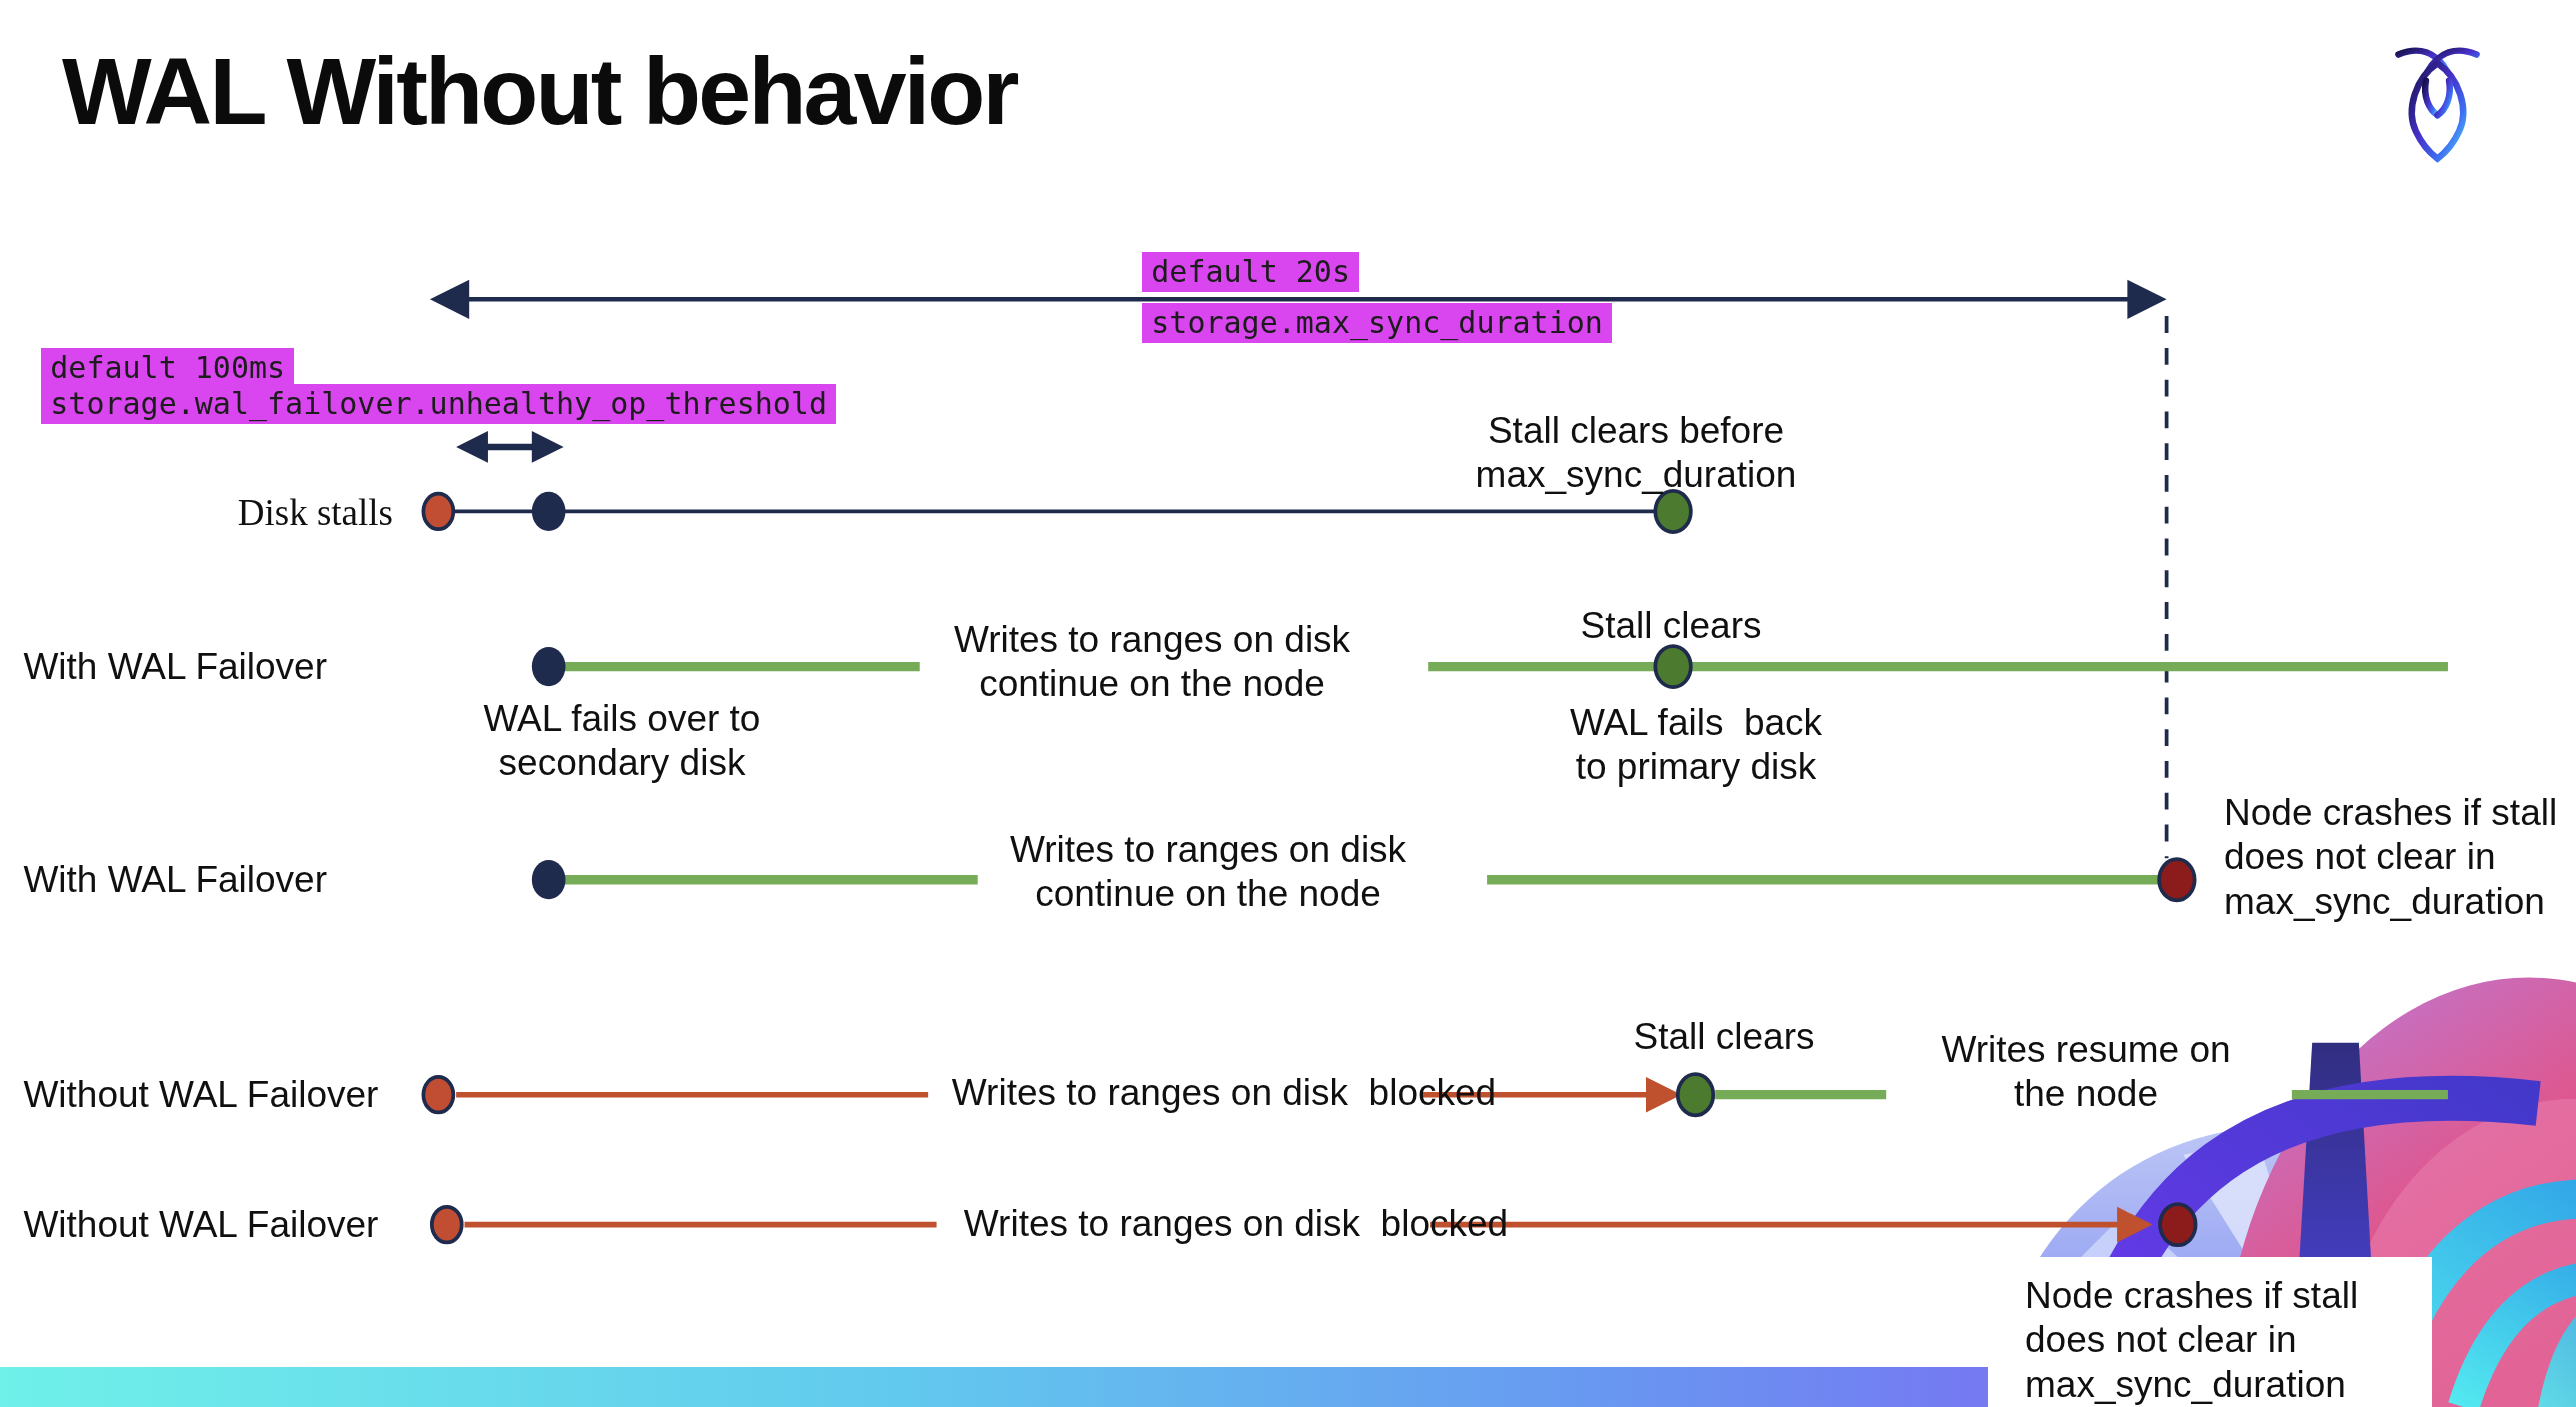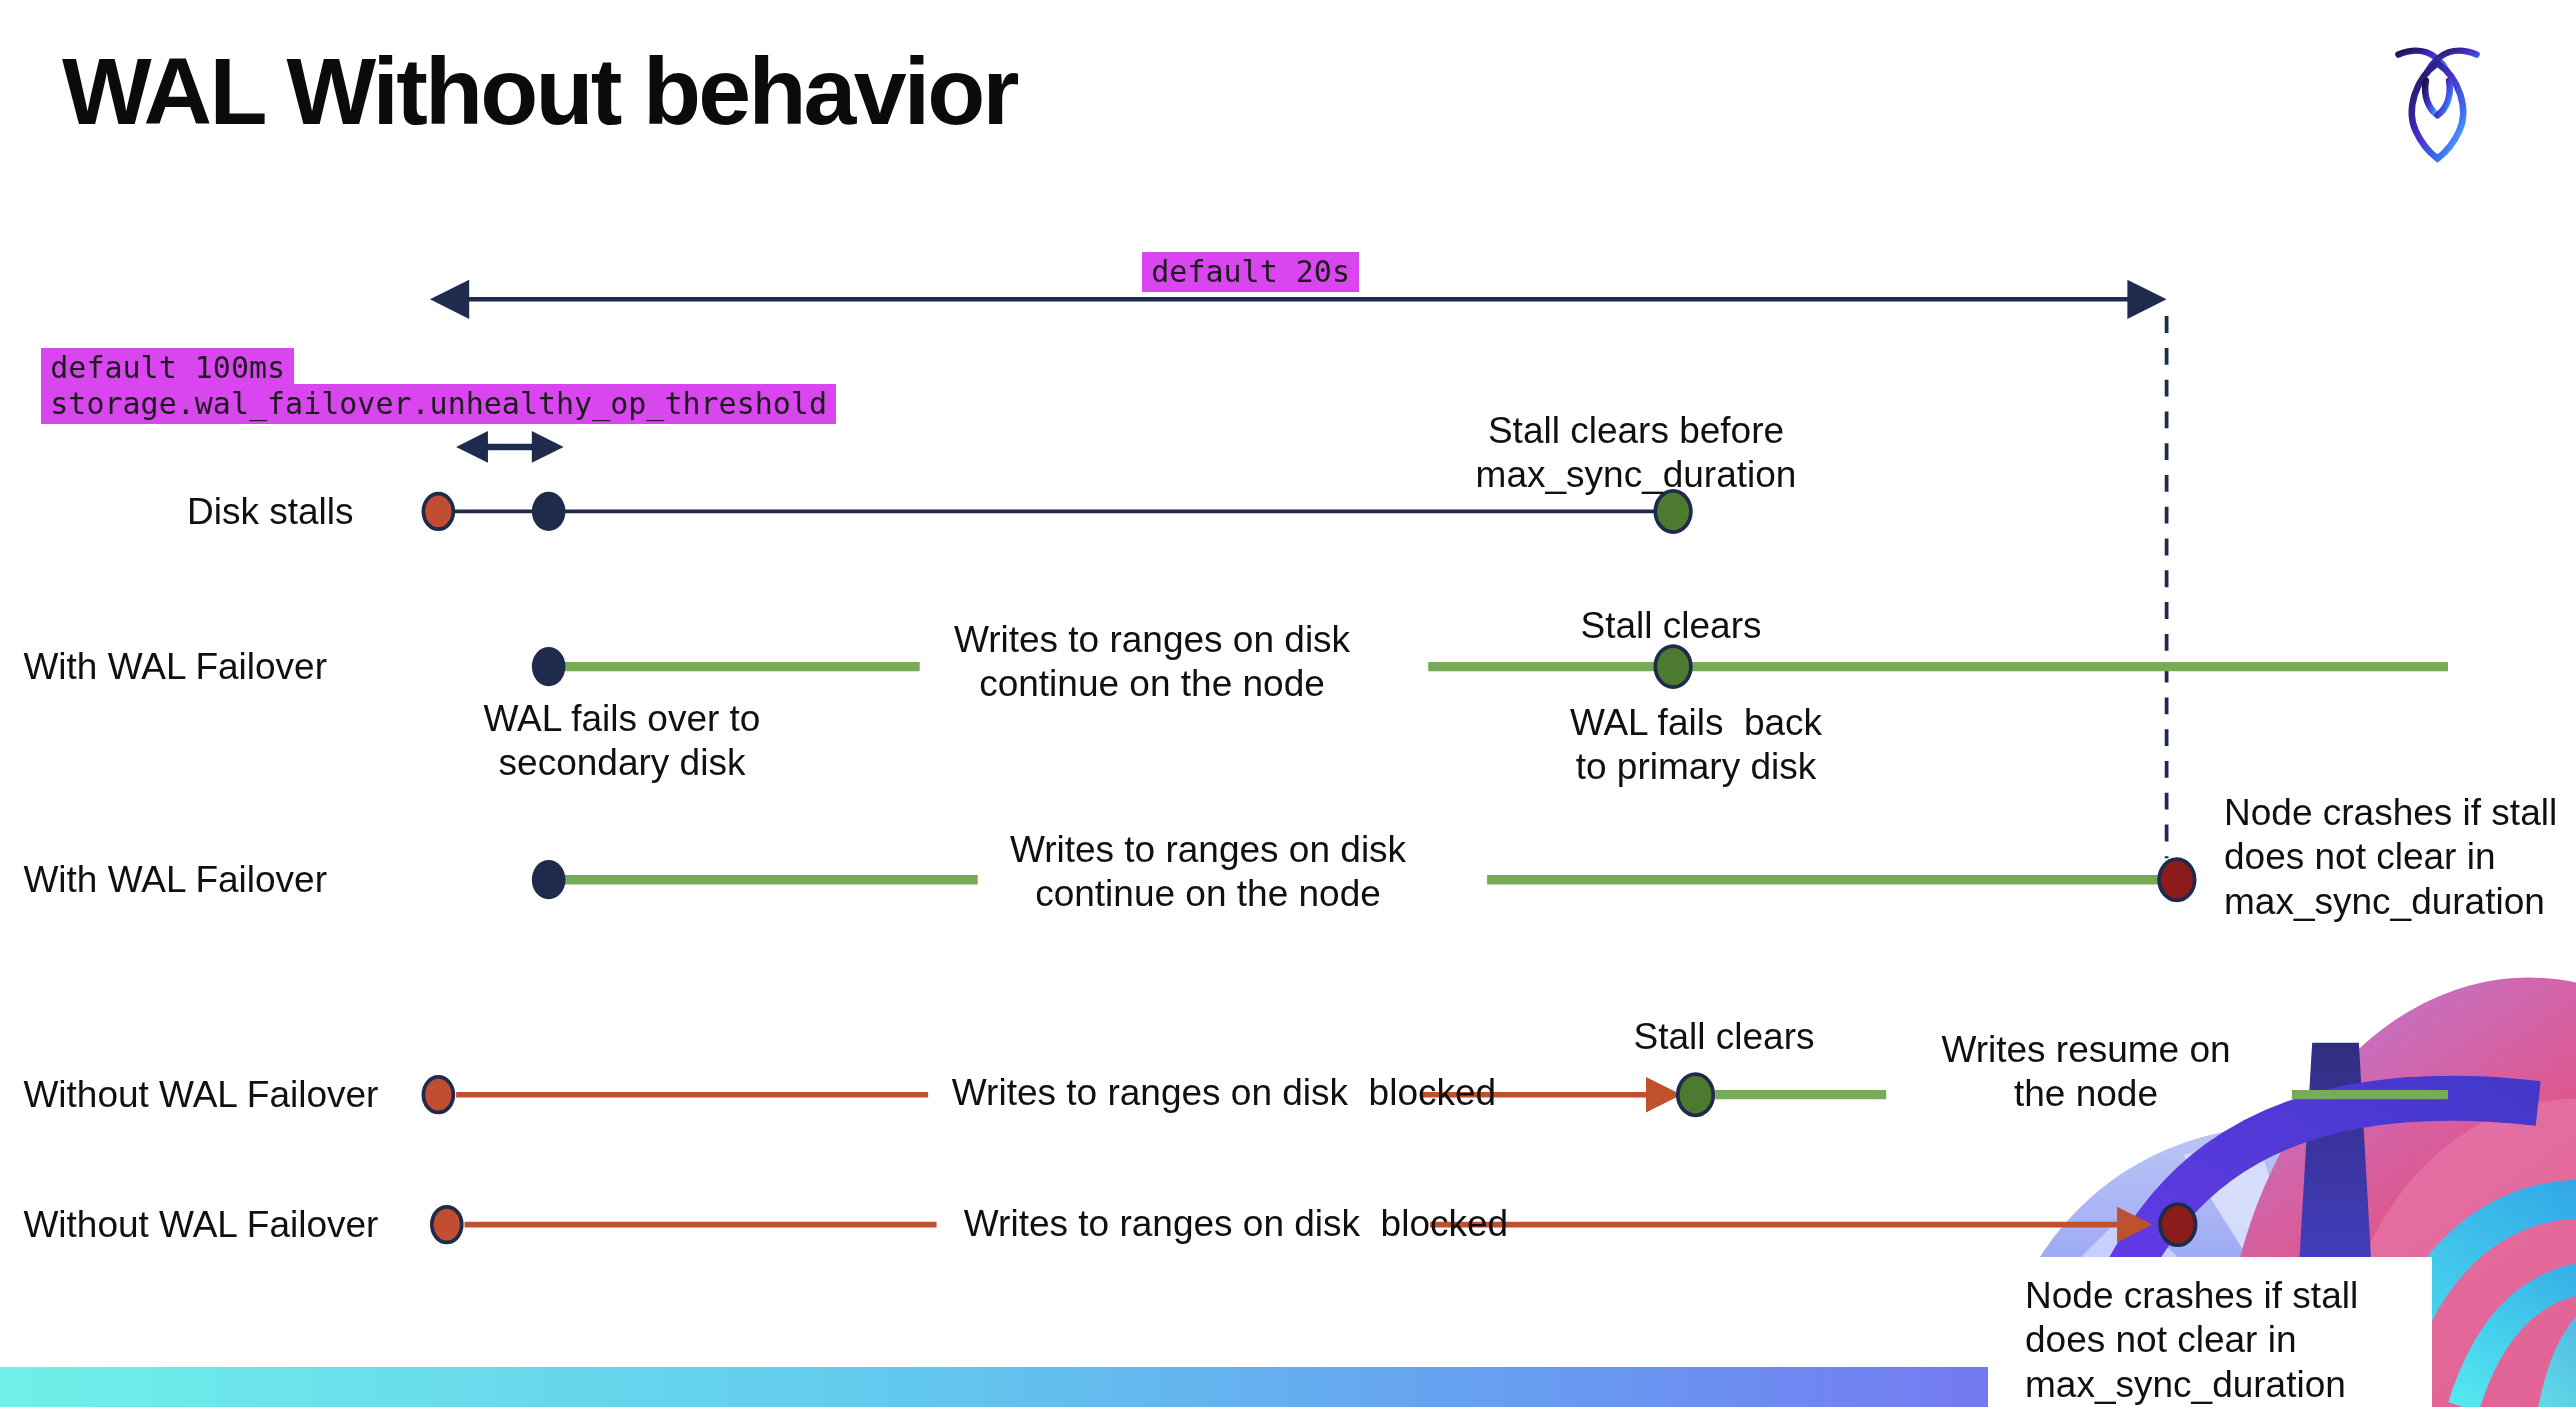--- a/index.html
+++ b/index.html
@@ -15,21 +15,21 @@
   .mono-label{
     font-family:"DejaVu Sans Mono","Liberation Mono",monospace;
     font-size:30px;color:#1c1c1c;background:#d946ef;padding:2.8px 9.3px;line-height:1.15;
     display:inline-block;white-space:pre;
   }
   .note{
     font-size:37px;line-height:1.2;color:#101010;white-space:pre-wrap;
   }
   .center{transform:translateX(-50%);text-align:center;}
   .row-label{font-size:37px;color:#101010;white-space:nowrap;}
-  .right-align{}
+  .right-align{text-align:right;font-family:Liberation Serif, serif;}
   .crash-box{
     left:1988px;top:1257px;width:444px;height:150px;background:#ffffff;
   }
   .crash-box .note{position:absolute;left:37px;top:17px;text-align:left;}
   .bottom-bar{
     left:0;top:1367px;width:2576px;height:40px;
     background:linear-gradient(90deg,#6ff0e9 0%,#62c9ee 35%,#6898f1 62%,#7b6bf3 84%,#8a5cf0 100%);
   }
   svg{display:block;}
   .layer{position:absolute;left:0;top:0;}
@@ -142,20 +142,21 @@
       <path d="M6 16 C 34 4, 58 12, 74 40"></path>
       <path d="M114 16 C 86 4, 62 12, 46 40"></path>
       <path d="M60 28 C 30 48, 16 92, 30 122 C 40 144, 52 154, 60 160 C 68 154, 80 144, 90 122 C 104 92, 90 48, 60 28 Z"></path>
       <path d="M60 160 L60 100"></path>
       <path d="M60 100 C 48 92, 40 74, 44 52"></path>
       <path d="M60 100 C 72 92, 80 74, 76 52"></path>
     </g>
   </svg>
 
   <div class="abs mono-label" style="left:1142px;top:252px;">default 20s</div>
+  <div class="abs mono-label" style="left:1142px;top:303px;">storage.max_sync_duration</div>
 
   <div class="abs mono-label" style="left:41px;top:348px;">default 100ms</div>
   <div class="abs mono-label" style="left:41px;top:384px;">storage.wal_failover.unhealthy_op_threshold</div>
 
   <div class="abs row-label right-align" style="left:187px;top:491px;width:206px;">Disk stalls</div>
   <div class="abs row-label" style="left:23.4px;top:646px;">With WAL Failover</div>
   <div class="abs row-label" style="left:23.4px;top:859px;">With WAL Failover</div>
   <div class="abs row-label" style="left:23.4px;top:1074px;">Without WAL Failover</div>
   <div class="abs row-label" style="left:23.4px;top:1204px;">Without WAL Failover</div>
 

